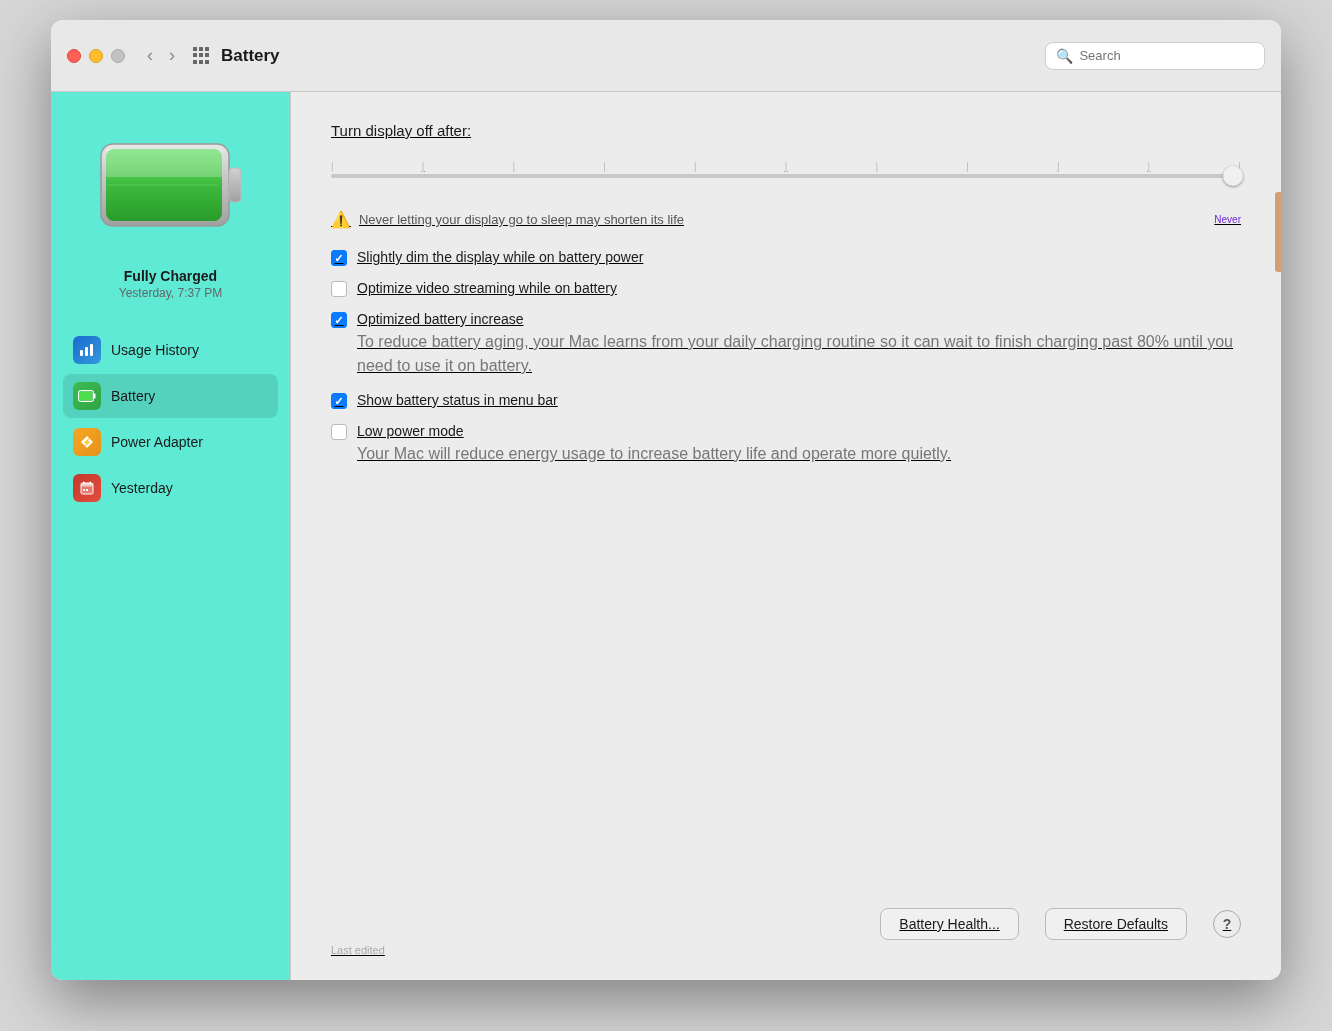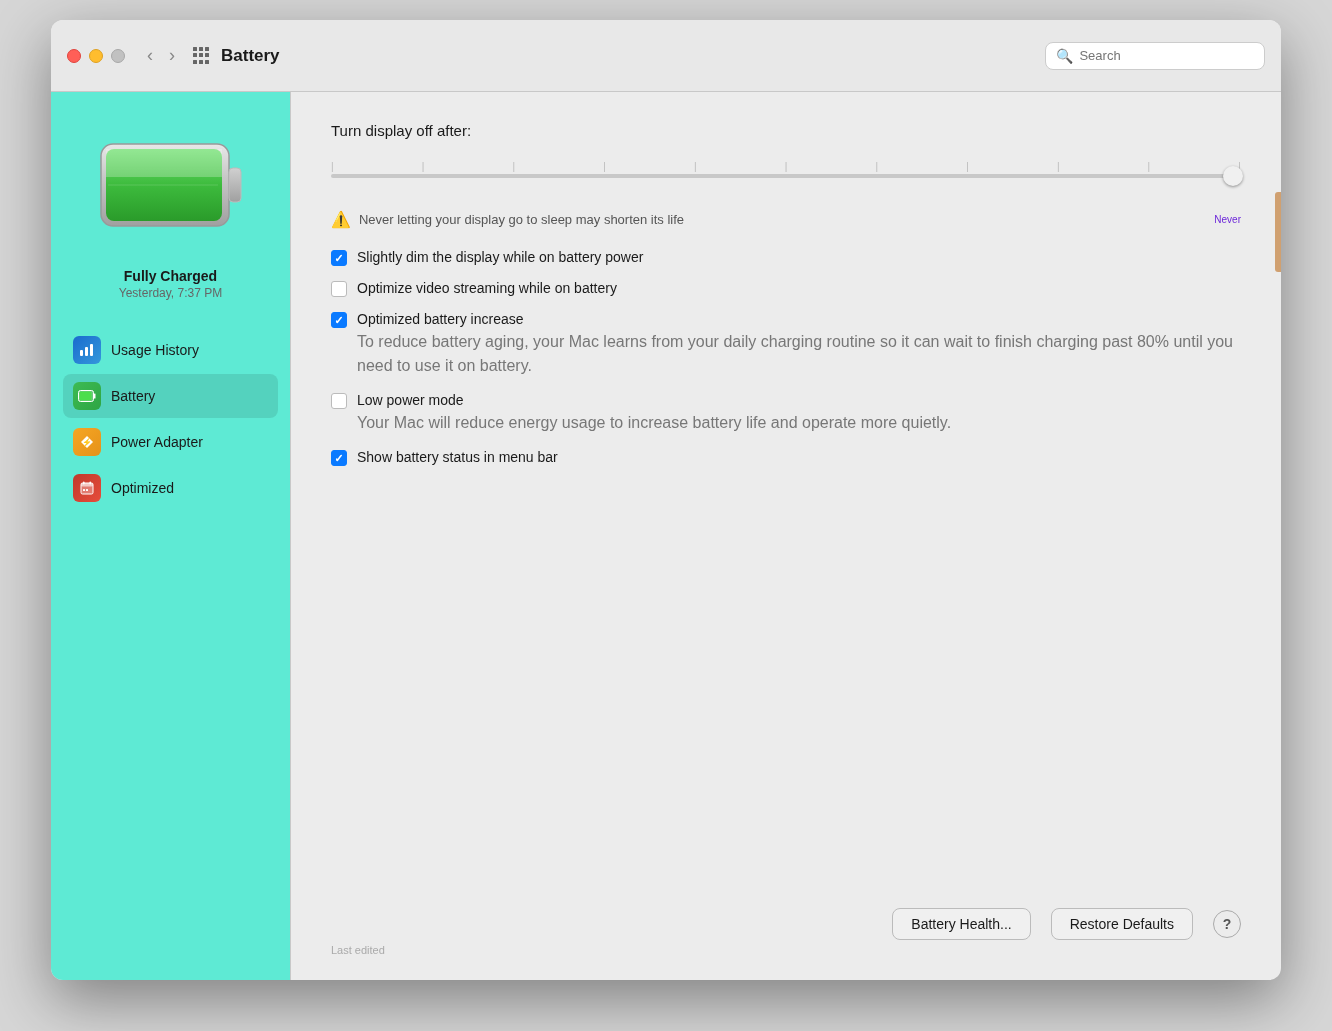--- a/index.html
+++ b/index.html
@@ -188,20 +188,21 @@
     .icon-schedule { background: linear-gradient(135deg, #c0392b, #e74c3c); }
 
     
     .main-panel {
       flex: 1;
       padding: 30px 40px 20px 40px;
       display: flex;
       flex-direction: column;
       overflow-y: auto;
       position: relative;
+      text-decoration: underline;
     }
 
     .section-label {
       font-size: 15px;
       font-weight: 500;
       color: #1a1a1a;
       margin-bottom: 12px;
     }
 
     
@@ -273,21 +274,21 @@
       color: #777;
       margin-top: 3px;
       line-height: 1.5;
     }
 
     
     .bottom-bar {
       display: flex;
       justify-content: flex-end;
       align-items: center;
-      gap: 20px;
+      gap: 26px;
       margin-top: auto;
       padding-top: 24px;
     }
     .btn {
       padding: 7px 18px;
       border-radius: 8px;
       font-size: 14px;
       cursor: pointer;
       border: 1px solid #bbb;
       background: #f0f0f0;
@@ -442,21 +443,21 @@
           <div class="sidebar-item-icon icon-schedule">
             <svg width="14" height="14" viewBox="0 0 14 14" fill="none">
                 <rect x="1" y="2" width="12" height="11" rx="1.5" fill="white" fill-opacity="0.3" stroke="white" stroke-width="1"></rect>
                 <rect x="1" y="2" width="12" height="3.5" rx="1.5" fill="white" fill-opacity="0.6"></rect>
                 <rect x="3" y="0.5" width="1.5" height="3" rx="0.75" fill="white"></rect>
                 <rect x="9.5" y="0.5" width="1.5" height="3" rx="0.75" fill="white"></rect>
                 <rect x="3" y="8" width="2" height="2" rx="0.5" fill="white"></rect>
                 <rect x="6" y="8" width="2" height="2" rx="0.5" fill="white"></rect>
               </svg>
           </div>
-          <span>Optimized</span>
+          <span>Yesterday</span>
         </div>
       </div>
     </div>
 
     <div class="main-panel">
 
       <div class="right-accent"></div>
 
       <div class="slider-container">
         <p class="section-label">Turn display off after:</p>
@@ -514,34 +515,34 @@
             <div class="checkbox checked"></div>
           </div>
           <div>
             <div class="checkbox-label">Optimized battery increase</div>
             <div class="checkbox-desc">To reduce battery aging, your Mac learns from your daily charging routine so it can wait to finish charging past 80% until you need to use it on battery.</div>
           </div>
         </div>
 
         <div class="checkbox-row">
           <div class="checkbox-wrap">
+            <div class="checkbox checked"></div>
+          </div>
+          <div>
+            <div class="checkbox-label">Show battery status in menu bar</div>
+          </div>
+        </div>
+
+        <div class="checkbox-row">
+          <div class="checkbox-wrap">
             <div class="checkbox"></div>
           </div>
           <div>
             <div class="checkbox-label">Low power mode</div>
             <div class="checkbox-desc">Your Mac will reduce energy usage to increase battery life and operate more quietly.</div>
-          </div>
-        </div>
-
-        <div class="checkbox-row">
-          <div class="checkbox-wrap">
-            <div class="checkbox checked"></div>
-          </div>
-          <div>
-            <div class="checkbox-label">Show battery status in menu bar</div>
           </div>
         </div>
       </div>
 
       <div class="bottom-bar">
         <button class="btn">Battery Health...</button>
         <button class="btn">Restore Defaults</button>
         <button class="btn-help">?</button>
       </div>
 

